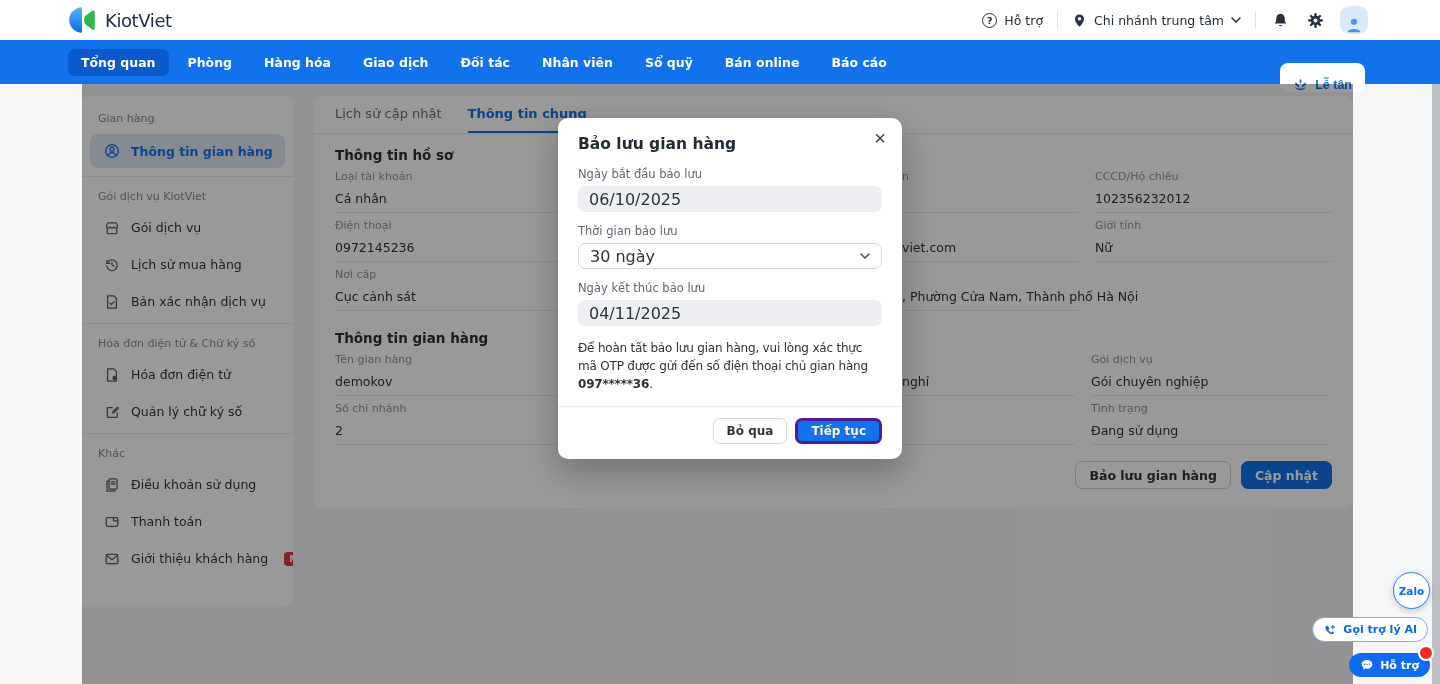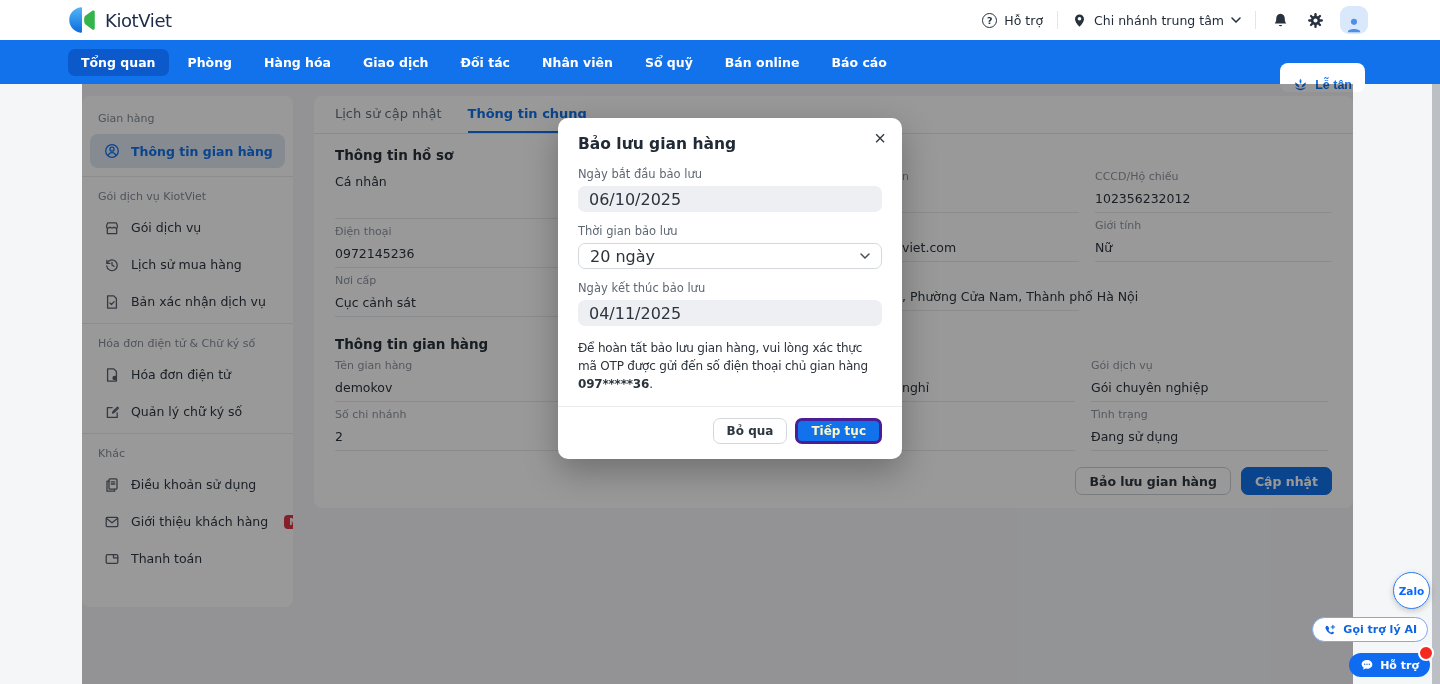--- a/index.html
+++ b/index.html
@@ -229,46 +229,47 @@
   <div class="side-item">
     <svg width="16" height="16" viewBox="0 0 16 16" fill="none" stroke="#59626d" stroke-width="1.3" stroke-linecap="round" stroke-linejoin="round">
         <rect x="5" y="1.8" width="8" height="10.4" rx="1"></rect>
         <path d="M5 4.2H3v10h7.6v-1.8"></path>
         <path d="M7.2 4.8h3.6M7.2 7h3.6"></path>
       </svg>
     <span>Điều khoản sử dụng</span>
   </div>
   <div class="side-item">
     <svg width="16" height="16" viewBox="0 0 16 16" fill="none" stroke="#59626d" stroke-width="1.3" stroke-linecap="round" stroke-linejoin="round">
+        <rect x="2.2" y="3.6" width="11.6" height="8.8" rx="1.4"></rect>
+        <path d="M9.5 3.6v3.2h4.3"></path>
+      </svg>
+    <span>Thanh toán</span>
+  </div>
+  <div class="side-item">
+    <svg width="16" height="16" viewBox="0 0 16 16" fill="none" stroke="#59626d" stroke-width="1.3" stroke-linecap="round" stroke-linejoin="round">
         <rect x="2.2" y="3.4" width="11.6" height="9.2" rx="1.2"></rect>
         <path d="M2.6 4.4L8 8.8l5.4-4.4"></path>
       </svg>
     <span>Giới thiệu khách hàng</span>
     <span class="badge-new">Mới</span>
-  </div>
-  <div class="side-item">
-    <svg width="16" height="16" viewBox="0 0 16 16" fill="none" stroke="#59626d" stroke-width="1.3" stroke-linecap="round" stroke-linejoin="round">
-        <rect x="2.2" y="3.6" width="11.6" height="8.8" rx="1.4"></rect>
-        <path d="M9.5 3.6v3.2h4.3"></path>
-      </svg>
-    <span>Thanh toán</span>
   </div>
 </aside>
 
 <section class="main-card">
   <div class="main-tabs">
     <div class="main-tab">Lịch sử cập nhật</div>
     <div class="main-tab active">Thông tin chung</div>
   </div>
   <div class="main-body">
 
     <div class="section-title">Thông tin hồ sơ</div>
     <div class="fgrid">
       <div class="fcol-1">
         <div class="fcell">
+          <div class="flabel">Loại tài khoản</div>
           <div class="fvalue">Cá nhân</div>
         </div>
         <div class="fcell">
           <div class="flabel">Điện thoại</div>
           <div class="fvalue">0972145236</div>
         </div>
         <div class="fcell">
           <div class="flabel">Nơi cấp</div>
           <div class="fvalue">Cục cảnh sát</div>
         </div>
@@ -357,21 +358,21 @@
   <button class="modal-close">×</button>
 
   <div class="m-field" style="margin-top:14px;">
     <div class="m-label">Ngày bắt đầu bảo lưu</div>
     <div class="m-box disabled">06/10/2025</div>
   </div>
 
   <div class="m-field">
     <div class="m-label">Thời gian bảo lưu</div>
     <div class="m-box select">
-      <span>20 ngày</span>
+      <span>30 ngày</span>
       <span style="display:flex;">
         <svg width="10" height="6" viewBox="0 0 10 6">
             <path d="M1 1l4 4 4-4" stroke="#4a545f" stroke-width="1.5" fill="none" stroke-linecap="round"></path>
           </svg>
       </span>
     </div>
   </div>
 
   <div class="m-field">
     <div class="m-label">Ngày kết thúc bảo lưu</div>

